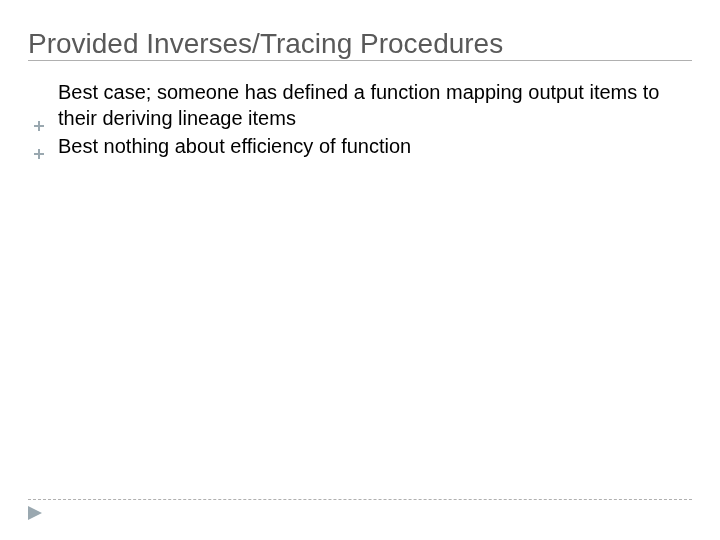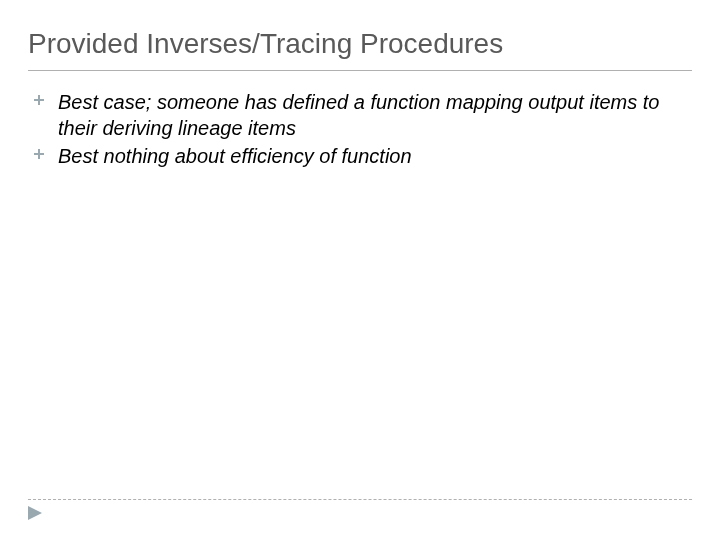--- a/index.html
+++ b/index.html
@@ -14,33 +14,31 @@
   .slide {
     width: 100%;
     height: 100%;
     padding: 28px 28px 0 28px;
     position: relative;
   }
   .title {
     font-size: 28px;
     color: #595959;
     font-weight: 400;
-    padding-bottom: 10px;
     border-bottom: 1px solid #b0b0b0;
     margin-bottom: 18px;
   }
   .bullets {
     list-style: none;
     padding-left: 6px;
   }
   .bullets li {
     display: flex;
-    align-items: flex-start;
+    align-items: flex-end;
     margin-bottom: 2px;
-    font-style: italic;
   }
   .bullet-icon {
     flex: 0 0 auto;
     width: 14px;
     margin-top: 6px;
     margin-right: 10px;
     color: #9aa8b0;
   }
   .bullet-icon svg {
     display: block;

